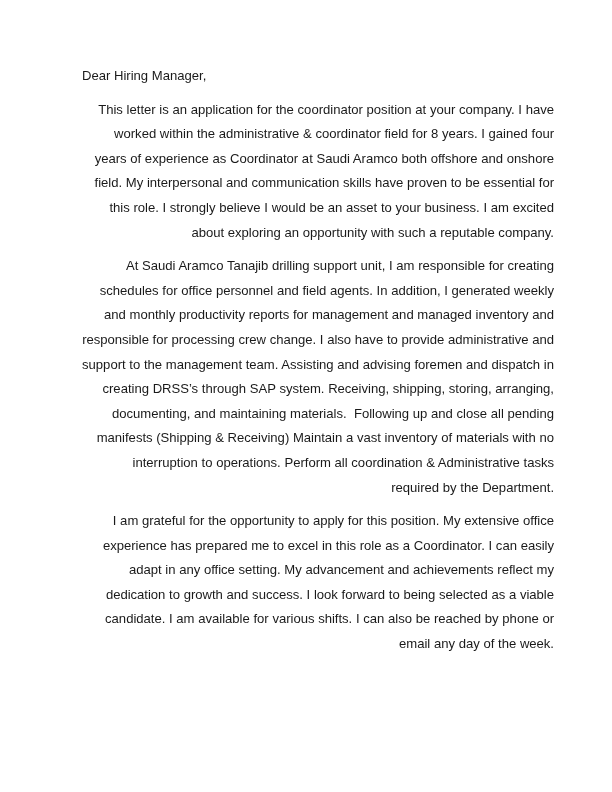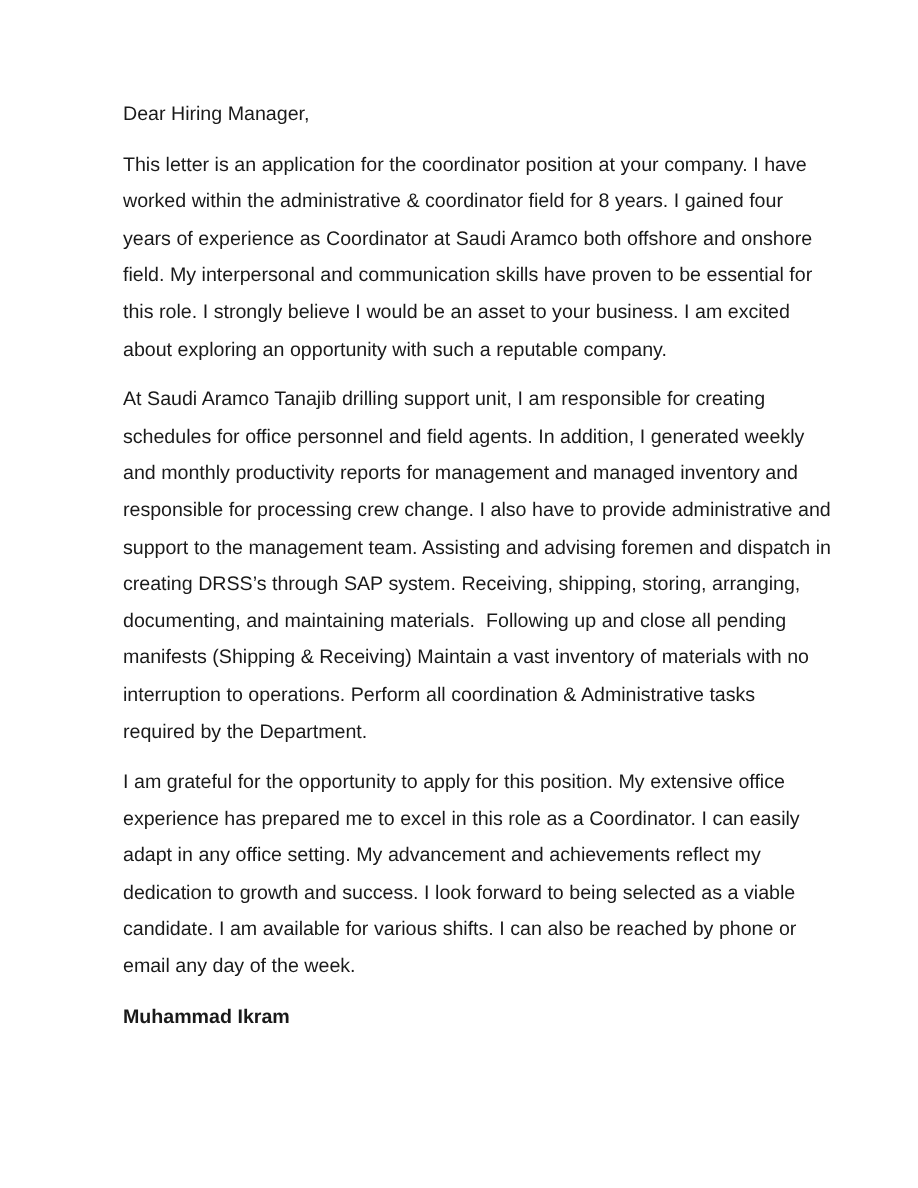--- a/index.html
+++ b/index.html
@@ -34,21 +34,21 @@
     word-spacing: 0.1px;
     margin-left: 12px;
   }
 
   .salutation {
     margin: 0 0 9px 0;
   }
 
   .para {
     margin: 0 0 9px 0;
-    text-align: left;
+    text-align: right;
     white-space: pre-wrap;
   }
 
   .para:last-of-type {
     margin-bottom: 0;
   }
 
   .closing {
     margin: 9px 0 9px 0;
   }
@@ -66,16 +66,15 @@
 
     <p class="salutation">Dear Hiring Manager,</p>
 
     <p class="para">This letter is an application for the coordinator position at your company. I have worked within the administrative &amp; coordinator field for 8 years. I gained four years of experience as Coordinator at Saudi Aramco both offshore and onshore field. My interpersonal and communication skills have proven to be essential for this role. I strongly believe I would be an asset to your business. I am excited about exploring an opportunity with such a reputable company.</p>
 
     <p class="para">At Saudi Aramco Tanajib drilling support unit, I am responsible for creating schedules for office personnel and field agents. In addition, I generated weekly and monthly productivity reports for management and managed inventory and responsible for processing crew change. I also have to provide administrative and support to the management team. Assisting and advising foremen and dispatch in creating DRSS’s through SAP system. Receiving, shipping, storing, arranging, documenting, and maintaining materials.  Following up and close all pending manifests (Shipping &amp; Receiving) Maintain a vast inventory of materials with no interruption to operations. Perform all coordination &amp; Administrative tasks required by the Department.</p>
 
     <p class="para">I am grateful for the opportunity to apply for this position. My extensive office experience has prepared me to excel in this role as a Coordinator. I can easily adapt in any office setting. My advancement and achievements reflect my dedication to growth and success. I look forward to being selected as a viable candidate. I am available for various shifts. I can also be reached by phone or email any day of the week.</p>
 
 
-    <p class="signature">Muhammad Ikram</p>
 
   </div>
 </div>
 
 </body></html>

